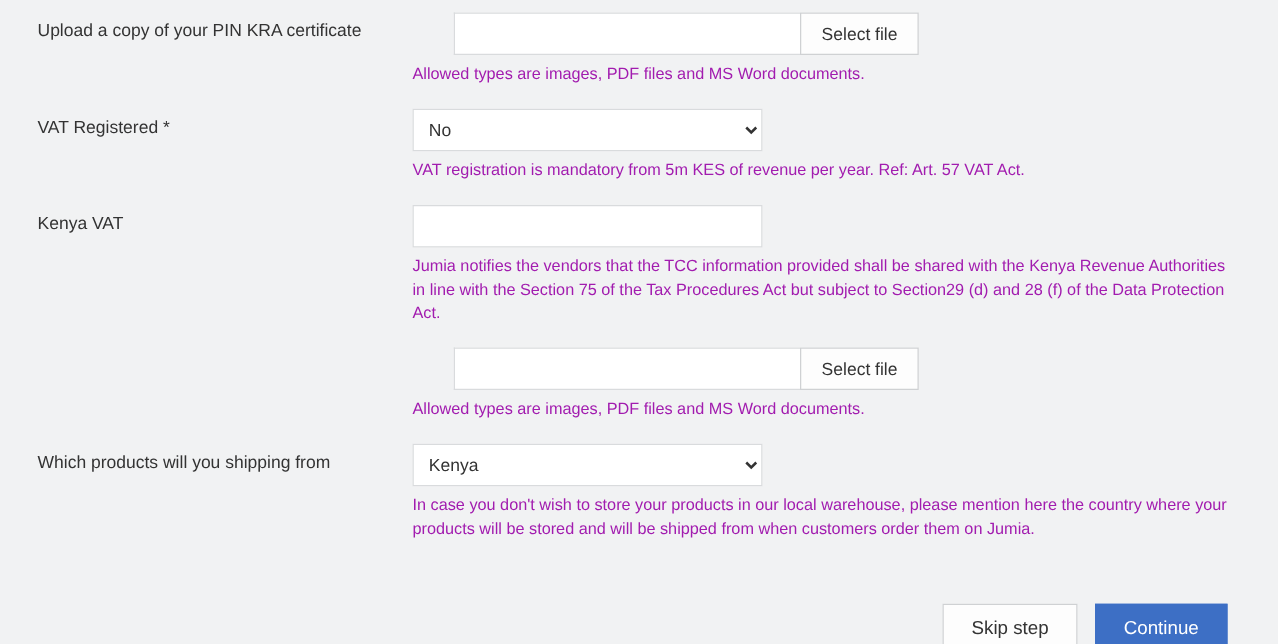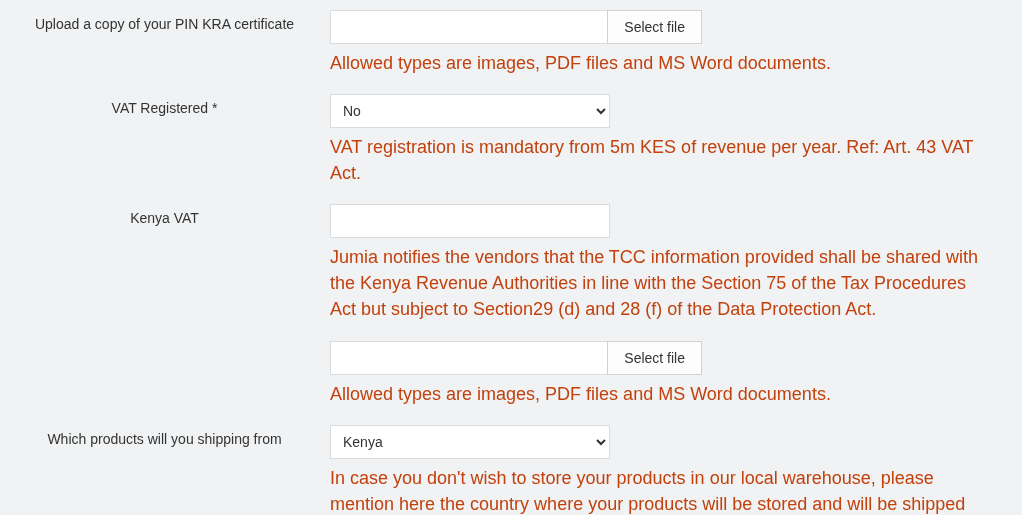--- a/index.html
+++ b/index.html
@@ -15,40 +15,41 @@
     width: 1022px;
     padding: 10px 30px 40px 30px;
   }
   .row {
     display: flex;
     align-items: flex-start;
     margin-bottom: 8px;
   }
   .label-col {
     width: 300px;
-    text-align: center;
+    text-align: left;
     padding-right: 31px;
     padding-top: 6px;
     color: #333;
     font-size: 14px;
   }
   .label-col.bold { font-weight: normal; }
   .field-col {
     flex: 1;
   }
   .hint {
-    color: #c2410c;
-    font-size: 18px;
+    color: #a21caf;
+    font-size: 13px;
     margin-top: 6px;
     line-height: 1.45;
     max-width: 660px;
   }
   .file-combo {
     display: flex;
     width: 372px;
+    margin-left: 33px;
   }
   .file-text {
     flex: 1;
     height: 34px;
     border: 1px solid #d9dbdd;
     border-right: none;
     background: #fff;
     padding: 6px 10px;
     font-size: 14px;
     color: #333;
@@ -110,21 +111,21 @@
       <div class="hint">Allowed types are images, PDF files and MS Word documents.</div>
     </div>
   </div>
 
   <div class="row spacer-top">
     <div class="label-col bold">VAT Registered *</div>
     <div class="field-col">
       <select class="control">
         <option>No</option>
       </select>
-      <div class="hint">VAT registration is mandatory from 5m KES of revenue per year. Ref: Art. 43 VAT Act.</div>
+      <div class="hint">VAT registration is mandatory from 5m KES of revenue per year. Ref: Art. 57 VAT Act.</div>
     </div>
   </div>
 
   <div class="row spacer-top">
     <div class="label-col">Kenya VAT</div>
     <div class="field-col">
       <input class="control" type="text" value="" style="">
       <div class="hint">Jumia notifies the vendors that the TCC information provided shall be shared with the Kenya Revenue Authorities in line with the Section 75 of the Tax Procedures Act but subject to Section29 (d) and 28 (f) of the Data Protection Act.</div>
     </div>
   </div>

